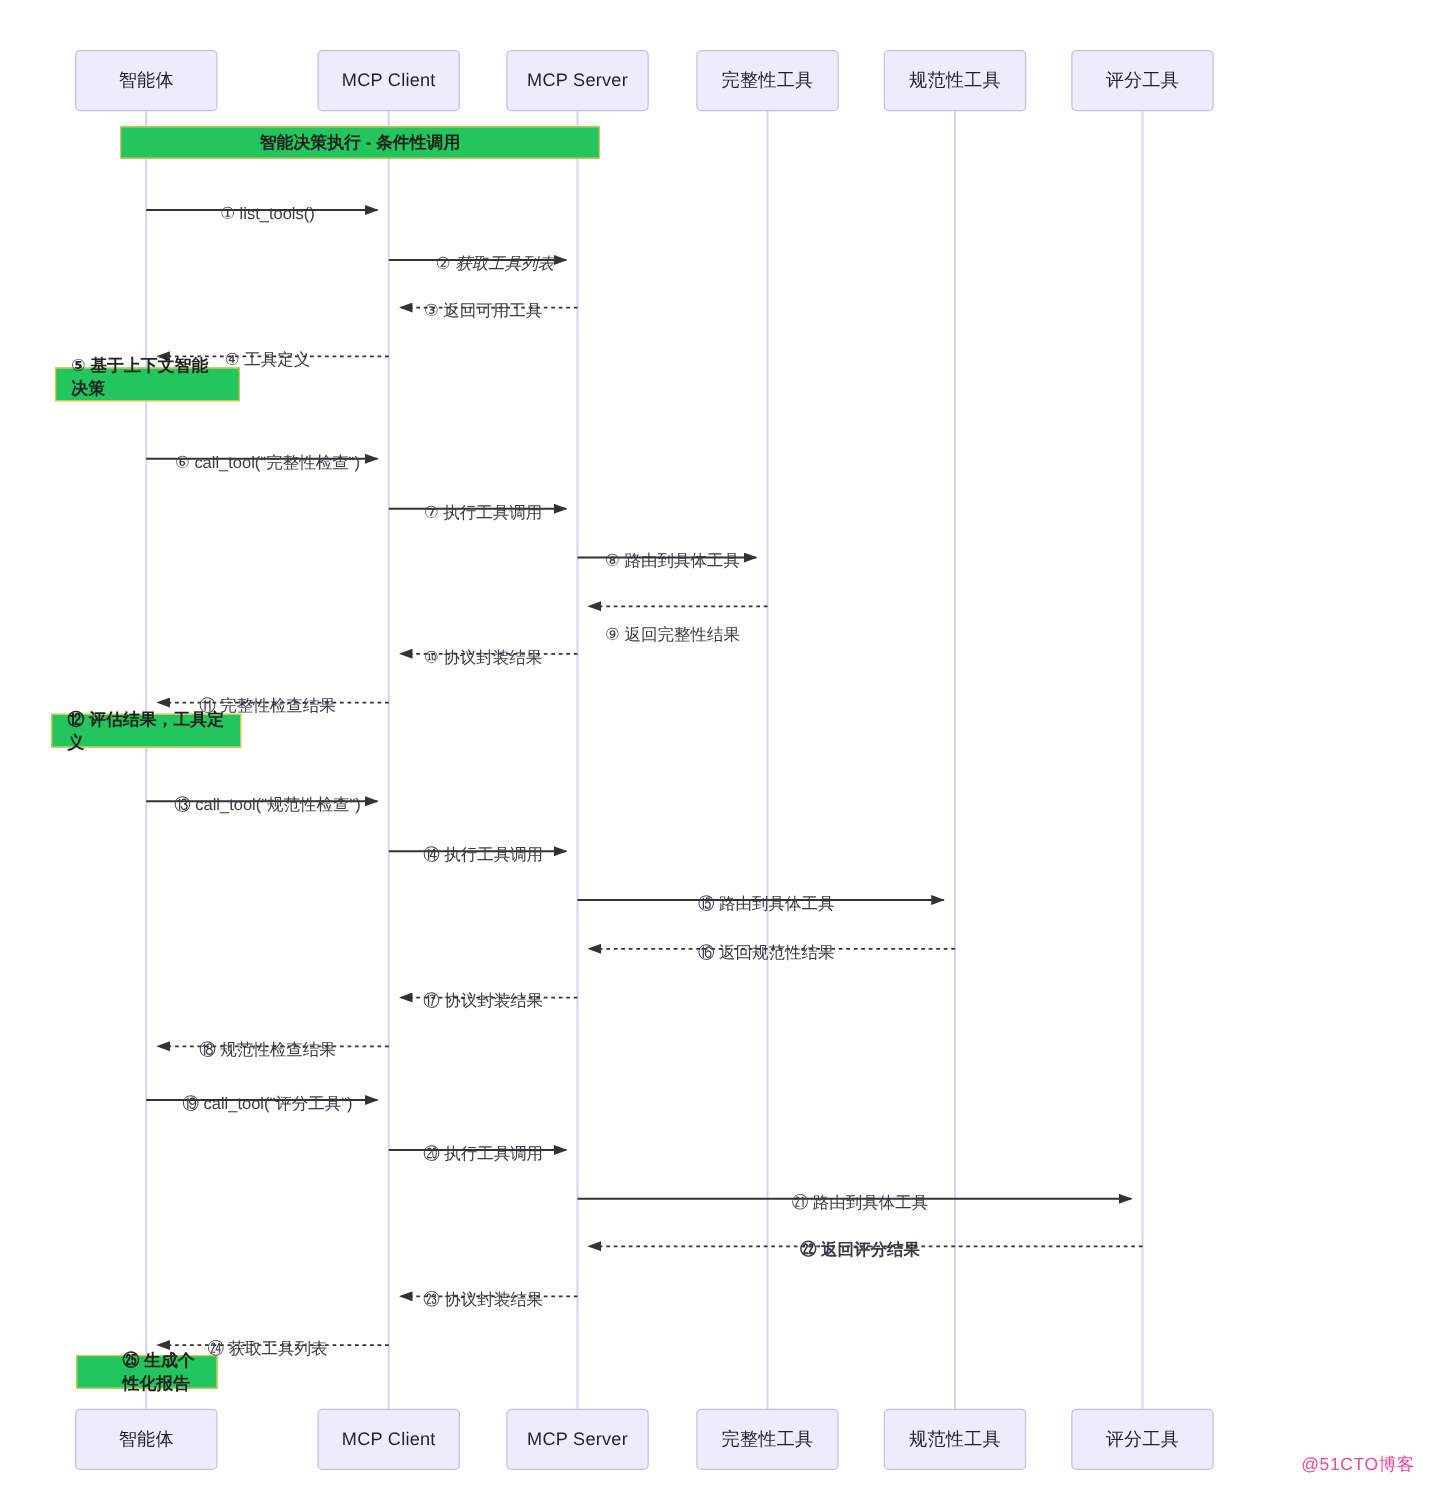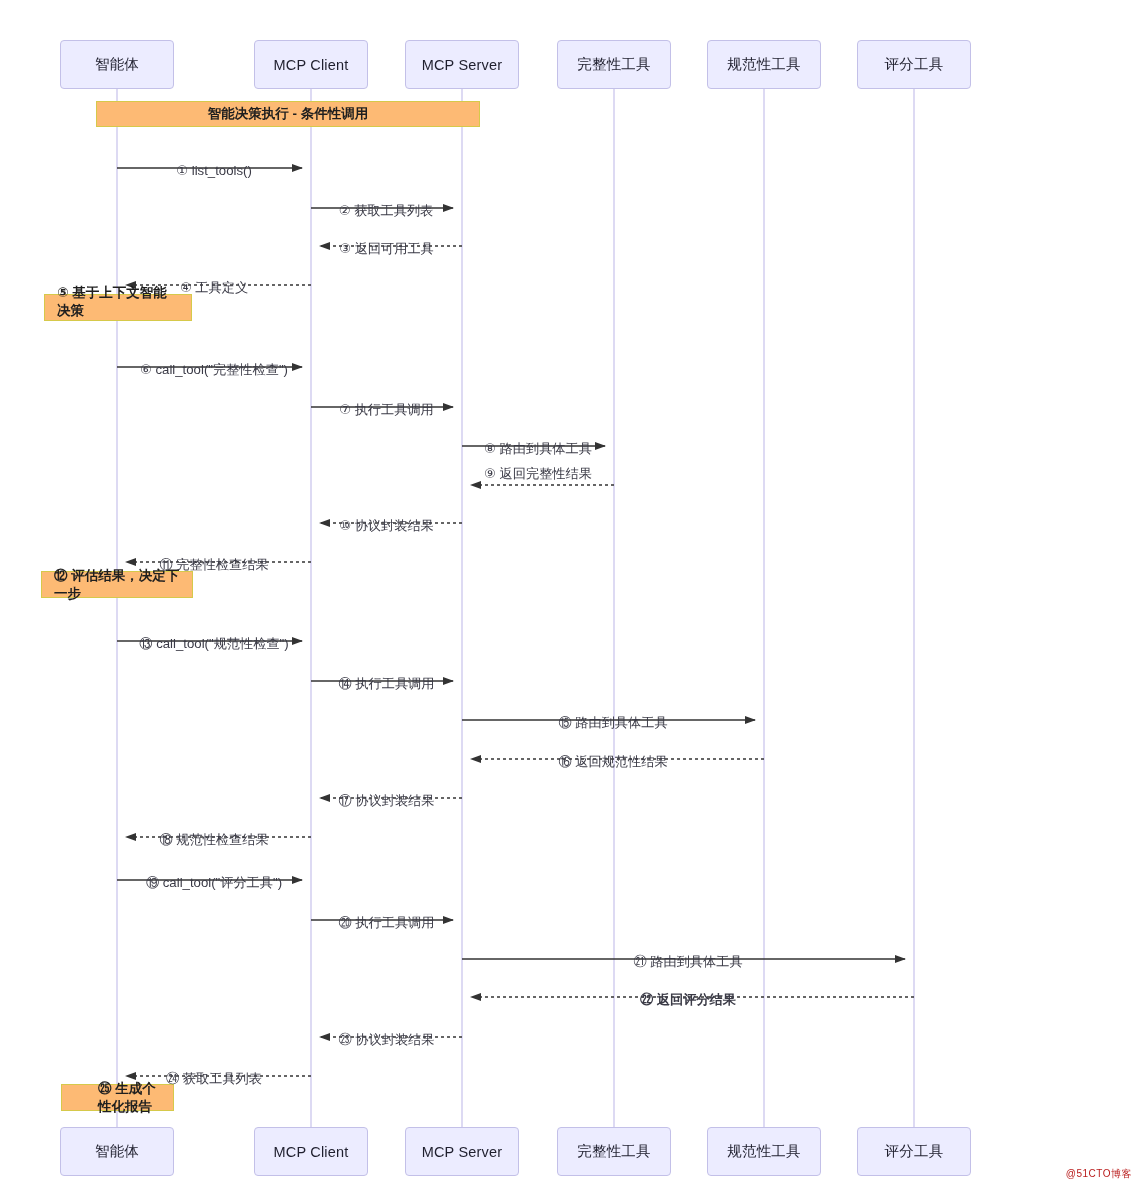--- a/index.html
+++ b/index.html
@@ -39,21 +39,21 @@
     display: flex;
     align-items: center;
     justify-content: center;
     font-size: 14.5px;
     color: #1f1f2e;
     letter-spacing: .2px;
   }
   .note-box {
     position: absolute;
     box-sizing: border-box;
-    background: #fdba74;
+    background: #22c55e;
     border: 1px solid #d6c94a;
     display: flex;
     align-items: center;
     font-size: 13.5px;
     color: #1f1f1f;
     font-weight: bold;
     padding: 0 12px;
   }
   .note-box.center {
     justify-content: center;
@@ -74,22 +74,22 @@
     fill: none;
   }
   .msg-line.dashed {
     stroke-dasharray: 3 3;
     stroke-width: 1.4;
   }
   .watermark {
     position: absolute;
     right: 14px;
     bottom: 10px;
-    font-size: 10px;
-    color: #b91c1c;
+    font-size: 14px;
+    color: #ec4899;
     letter-spacing: .5px;
     user-select: none;
   }
 </style>
 </head>
 <body>
 
 <div id="diagram-root">
 
   <svg class="layer" id="lifelines-svg">
@@ -172,35 +172,35 @@
       </div>
     </div>
   <div id="notes">
       <div class="note-box center" style="left: 96px; top: 101px; width: 384px; height: 26px;">
         <span>智能决策执行 - 条件性调用</span>
       </div>
       <div class="note-box" style="left: 44px; top: 294px; width: 148px; height: 27px; align-items: flex-end;">
         <span>⑤ 基于上下文智能决策</span>
       </div>
       <div class="note-box" style="left: 41px; top: 571px; width: 152px; height: 27px;">
-        <span>⑫ 评估结果，决定下一步</span>
+        <span>⑫ 评估结果，工具定义</span>
       </div>
       <div class="note-box" style="left: 61px; top: 1084px; width: 113px; height: 27px; padding-left: 36px;">
         <span>㉕ 生成个性化报告</span>
       </div>
     </div>
   <div id="labels">
       <div class="msg-label" style="left: 214px; top: 142px;">① list_tools()</div>
-      <div class="msg-label" style="left: 386px; top: 182px;">② 获取工具列表</div>
+      <div class="msg-label" style="left: 396px; top: 182px; font-style: italic;">② 获取工具列表</div>
       <div class="msg-label" style="left: 386.5px; top: 220px;">③ 返回可用工具</div>
       <div class="msg-label" style="left: 214px; top: 259px;">④ 工具定义</div>
       <div class="msg-label" style="left: 214px; top: 341px;">⑥ call_tool("完整性检查")</div>
       <div class="msg-label" style="left: 386.5px; top: 381px;">⑦ 执行工具调用</div>
       <div class="msg-label" style="left: 538px; top: 420px;">⑧ 路由到具体工具</div>
-      <div class="msg-label" style="left: 538px; top: 445px;">⑨ 返回完整性结果</div>
+      <div class="msg-label" style="left: 538px; top: 479px;">⑨ 返回完整性结果</div>
       <div class="msg-label" style="left: 386.5px; top: 497px;">⑩ 协议封装结果</div>
       <div class="msg-label" style="left: 214px; top: 536px;">⑪ 完整性检查结果</div>
       <div class="msg-label" style="left: 214px; top: 615px;">⑬ call_tool("规范性检查")</div>
       <div class="msg-label" style="left: 386.5px; top: 655px;">⑭ 执行工具调用</div>
       <div class="msg-label" style="left: 613px; top: 694px;">⑮ 路由到具体工具</div>
       <div class="msg-label" style="left: 613px; top: 733px;">⑯ 返回规范性结果</div>
       <div class="msg-label" style="left: 386.5px; top: 772px;">⑰ 协议封装结果</div>
       <div class="msg-label" style="left: 214px; top: 811px;">⑱ 规范性检查结果</div>
       <div class="msg-label" style="left: 214px; top: 854px;">⑲ call_tool("评分工具")</div>
       <div class="msg-label" style="left: 386.5px; top: 894px;">⑳ 执行工具调用</div>

